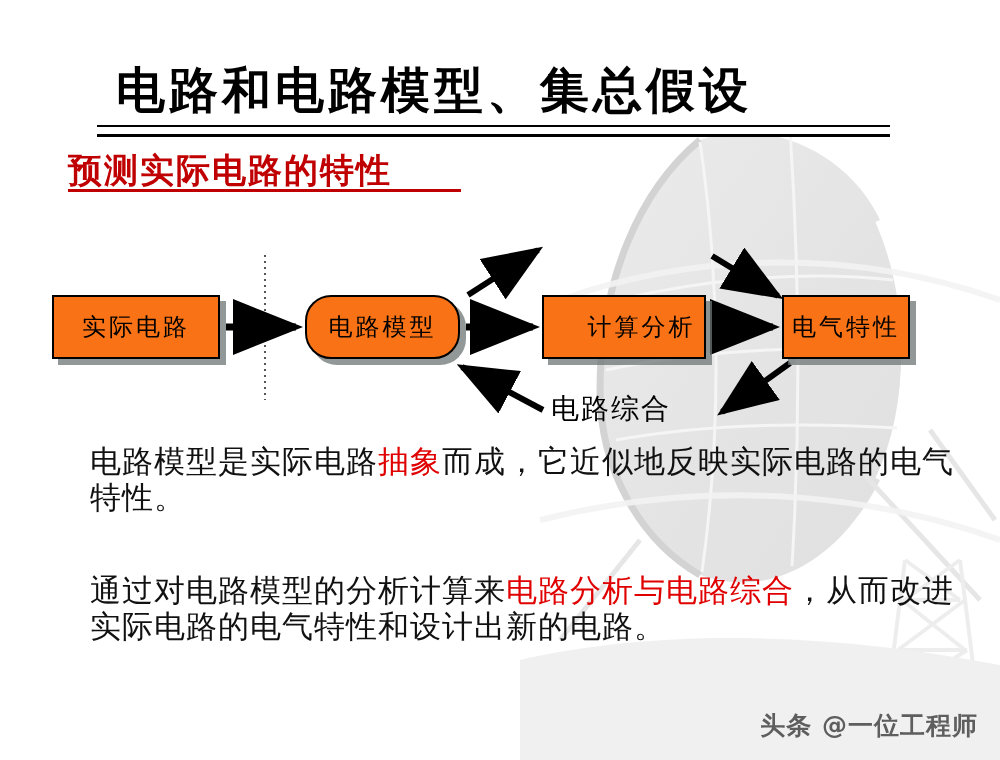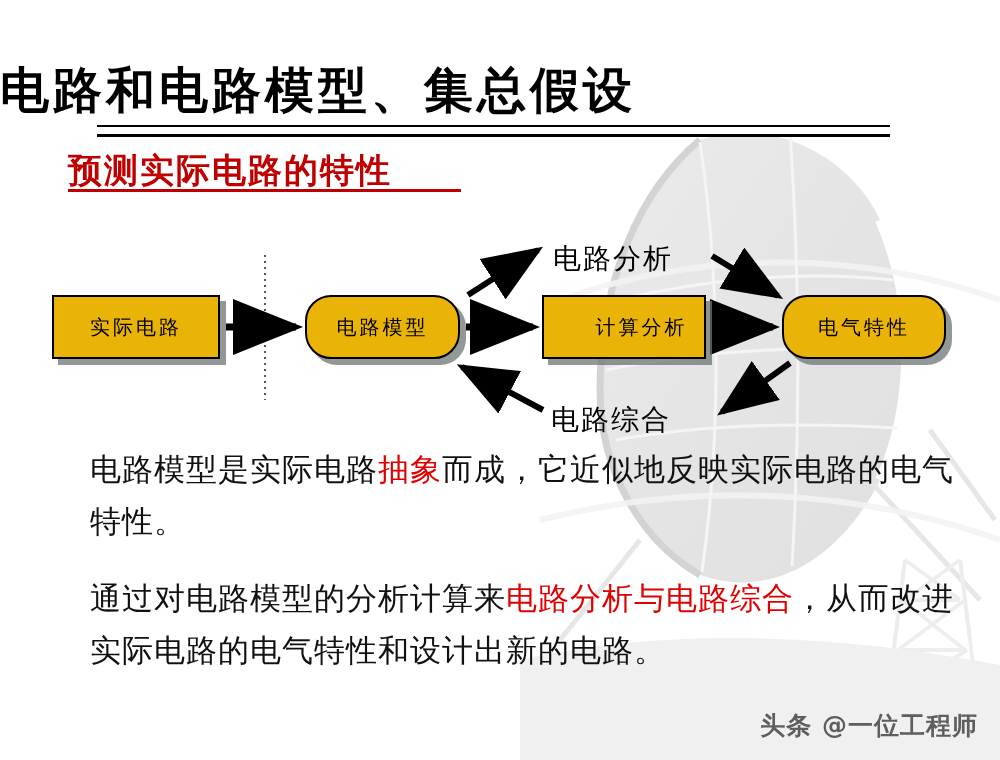--- a/index.html
+++ b/index.html
@@ -25,21 +25,21 @@
     pointer-events: none;
   }
   #bg-watermark svg { display: block; }
 
   
   #title {
     position: absolute;
     top: 58px;
     left: 0;
     width: 868px;
-    text-align: left;
+    text-align: center;
     font-family: "DejaVu Sans", "Liberation Sans", sans-serif;
     font-weight: bold;
     font-size: 49px;
     letter-spacing: 4px;
     color: #000000;
     white-space: nowrap;
   }
   #title-rule {
     position: absolute;
     left: 97px;
@@ -77,55 +77,55 @@
     position: absolute;
     left: 0;
     top: 0;
     width: 1000px;
     height: 760px;
     pointer-events: none;
   }
   .node {
     position: absolute;
     box-sizing: border-box;
-    background: #eab308;
+    background: #f97316;
     border: 2px solid #000000;
     box-shadow: 6px 6px 0 rgba(110,118,118,0.75);
     display: flex;
     align-items: center;
     justify-content: center;
     font-family: "DejaVu Serif", "Liberation Serif", serif;
-    font-size: 20px;
+    font-size: 24px;
     color: #000000;
     letter-spacing: 3px;
     white-space: nowrap;
     pointer-events: auto;
   }
   #node-real     { left: 52px;  top: 295px; width: 168px; height: 64px; }
   #node-model    { left: 305px; top: 295px; width: 155px; height: 64px; border-radius: 26px; }
   #node-calc     { left: 542px; top: 295px; width: 164px; height: 64px; padding-left: 35px; }
-  #node-elec     { left: 782px; top: 295px; width: 164px; height: 64px; border-radius: 25px; }
+  #node-elec     { left: 782px; top: 295px; width: 128px; height: 64px; }
 
   .edge-label {
     position: absolute;
     font-family: "DejaVu Serif", "Liberation Serif", serif;
     font-size: 28px;
     color: #000000;
     letter-spacing: 2px;
     white-space: nowrap;
   }
   #label-analysis  { left: 553px; top: 240px; }
-  #label-synthesis { left: 551px; top: 390px; margin-top: 11px; }
+  #label-synthesis { left: 551px; top: 390px; }
 
   
   .para {
     position: absolute;
     font-family: "DejaVu Serif", "Liberation Serif", serif;
     font-size: 31px;
-    line-height: 52px;
+    line-height: 36px;
     color: #111111;
     letter-spacing: 1px;
   }
   #para1 { left: 90px; top: 443px; width: 880px; }
   #para2 { left: 90px; top: 572px; width: 880px; }
   .hl { color: #e00000; }
 
   
   #watermark-text {
     position: absolute;
@@ -224,21 +224,20 @@
     <line x1="790" y1="363" x2="722" y2="412" stroke="#000" stroke-width="6" marker-end="url(#arrowhead)"></line>
 
     <line x1="543" y1="410" x2="462" y2="367" stroke="#000" stroke-width="6" marker-end="url(#arrowhead)"></line>
   </svg>
 
   <div class="node" id="node-real">实际电路</div>
   <div class="node" id="node-model">电路模型</div>
   <div class="node" id="node-calc">计算分析</div>
   <div class="node" id="node-elec">电气特性</div>
 
-  <div class="edge-label" id="label-analysis">电路分析</div>
   <div class="edge-label" id="label-synthesis">电路综合</div>
 
   <div class="para" id="para1">
     <span>电路模型是实际电路</span><span class="hl">抽象</span><span>而成，它近似地反映实际电路的电气特性。</span>
   </div>
 
   <div class="para" id="para2">
     <span>通过对电路模型的分析计算来</span><span class="hl">电路分析与电路综合</span><span>，从而改进实际电路的电气特性和设计出新的电路。</span>
   </div>
 

